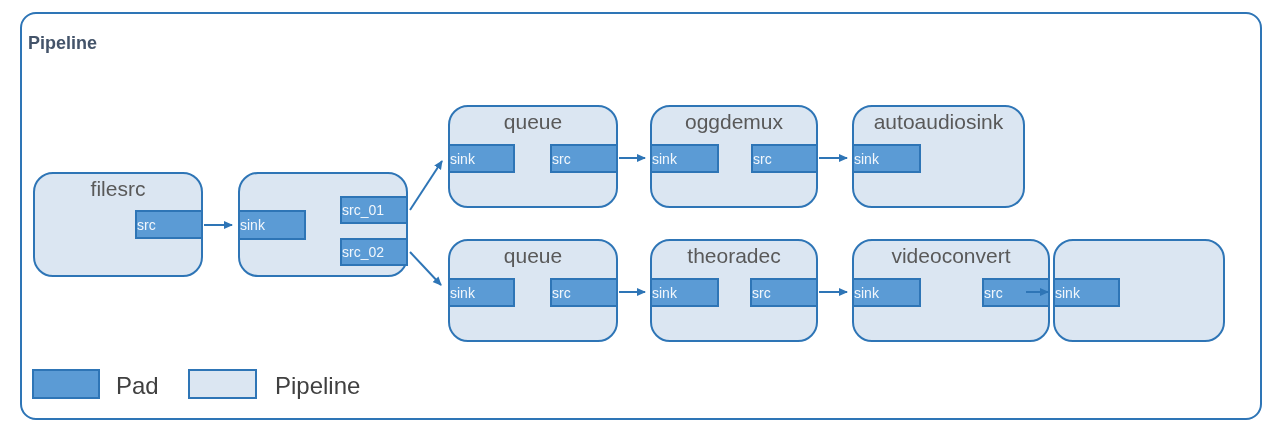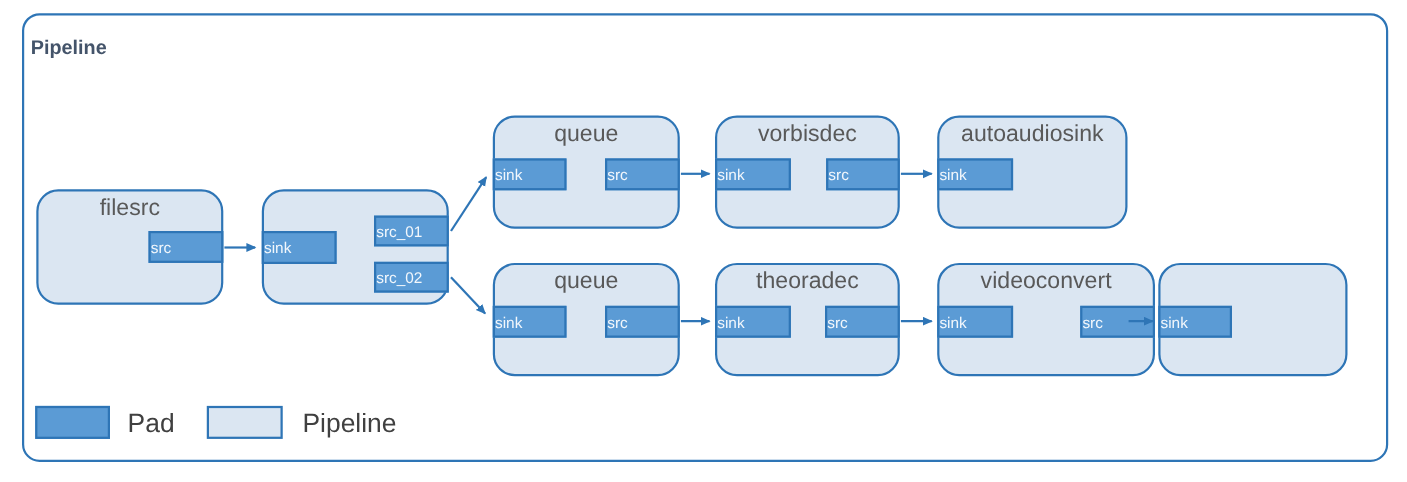--- a/index.html
+++ b/index.html
@@ -109,21 +109,21 @@
     <div class="element-label">queue</div>
     <div class="pad pad-left" style="top:37px;width:67px">
       <span>sink</span>
     </div>
     <div class="pad pad-right" style="top:37px;width:68px">
       <span>src</span>
     </div>
   </div>
 
   <div class="element" style="left:650px;top:105px;width:168px;height:103px">
-    <div class="element-label">vorbisdec</div>
+    <div class="element-label">oggdemux</div>
     <div class="pad pad-left" style="top:37px;width:69px">
       <span>sink</span>
     </div>
     <div class="pad pad-right" style="top:37px;width:67px">
       <span>src</span>
     </div>
   </div>
 
   <div class="element" style="left:852px;top:105px;width:173px;height:103px">
     <div class="element-label">autoaudiosink</div>

